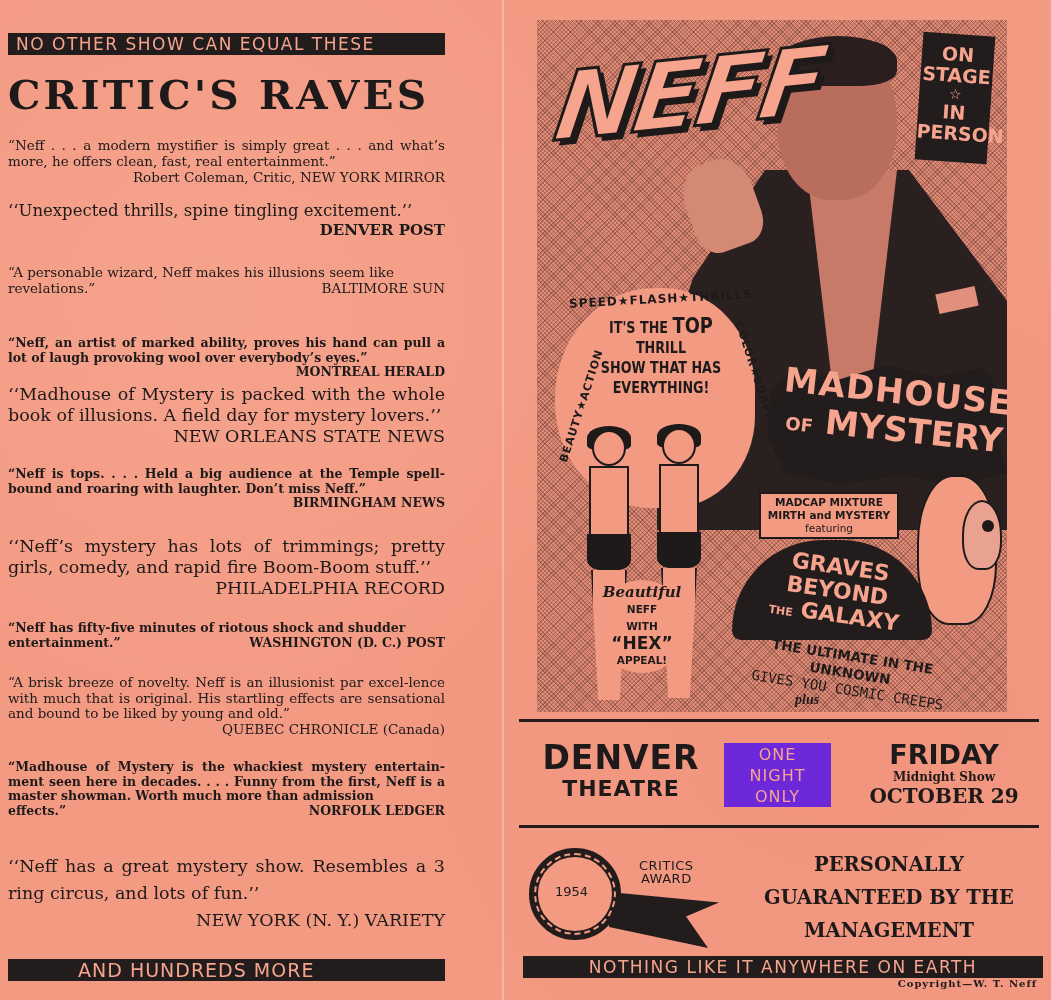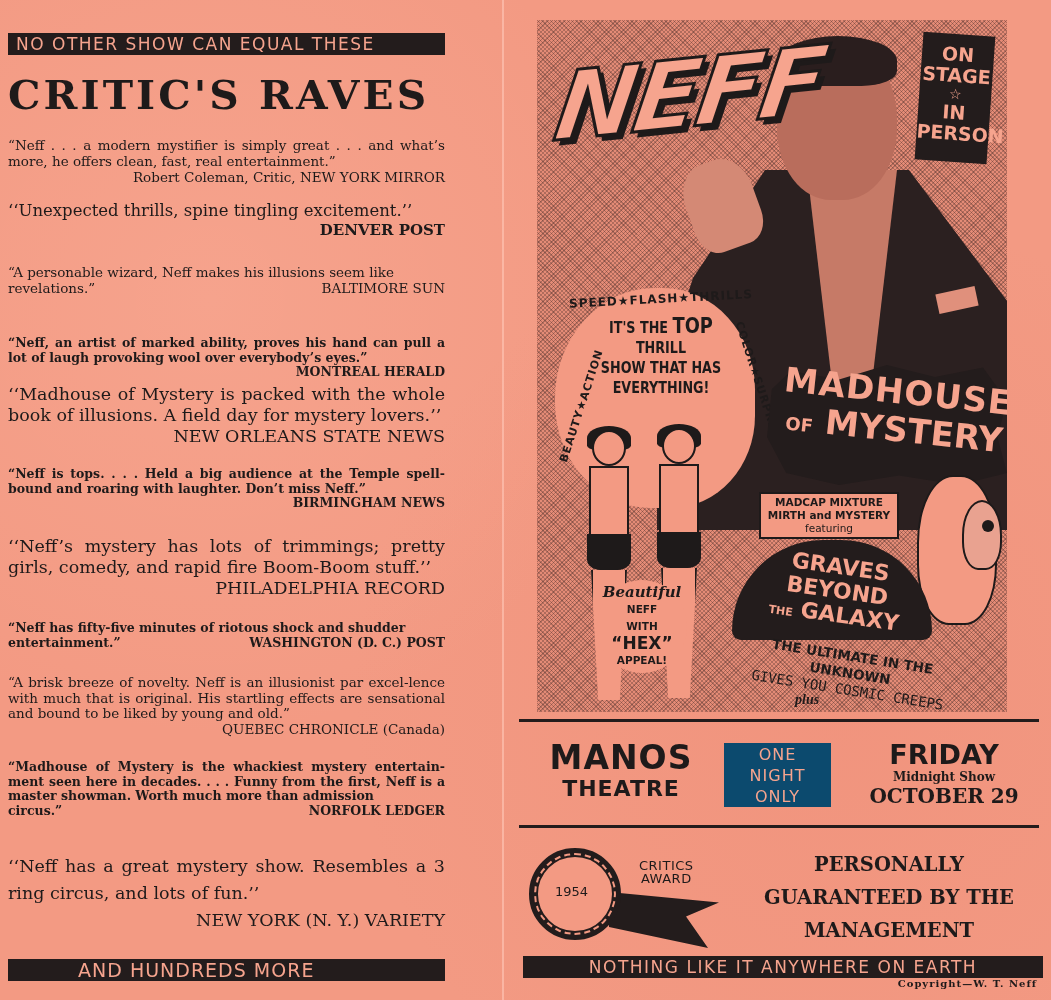--- a/index.html
+++ b/index.html
@@ -184,21 +184,21 @@
 
   .manos {
     position: absolute; left: 22px; top: 740px; width: 160px; text-align: center;
     font-family: "DejaVu Sans", sans-serif; font-weight: bold;
   }
   .manos .m1 { display: block; font-size: 33px; line-height: 36px; letter-spacing: 1px; }
   .manos .m2 { display: block; font-size: 22px; line-height: 26px; letter-spacing: 1px; }
 
   .one-night {
     position: absolute; left: 205px; top: 743px; width: 107px; height: 64px;
-    background: #0c4a6e; color: #f6a48e;
+    background: #6d28d9; color: #f6a48e;
     font-family: "DejaVu Sans", sans-serif; font-size: 16px; line-height: 21px;
     text-align: center; letter-spacing: 1px; padding-top: 1px;
   }
   .one-night span { display: block; }
 
   .friday {
     position: absolute; left: 345px; top: 740px; width: 160px; text-align: center;
   }
   .friday .f1 { display: block; font-family: "DejaVu Sans", sans-serif; font-weight: bold;
     font-size: 27px; line-height: 30px; }
@@ -290,21 +290,21 @@
   </div>
 
   <div class="quote" style="top:675px;font-size:13.5px;line-height:15.5px">
     <span class="q">“A brisk breeze of novelty.  Neff is an illusionist par excel-lence with much that is original.  His startling effects are sensational and bound to be liked by young and old.”</span>
     <span class="src">QUEBEC CHRONICLE (Canada)</span>
   </div>
 
   <div class="quote sm b" style="top:760px">
     <span class="q">“Madhouse of Mystery is the whackiest mystery entertain-ment seen here in decades. . . .  Funny from the first, Neff is a master showman.  Worth much more than admission</span>
     <span class="q-inline">
-      <span>circus.”</span>
+      <span>effects.”</span>
       <span>NORFOLK LEDGER</span>
     </span>
   </div>
 
   <div class="quote lg" style="top:853px;line-height:27px">
     <span class="q">‘‘Neff has a great mystery show. Resembles a 3 ring circus, and lots of fun.’’</span>
     <span class="src">NEW YORK (N. Y.) VARIETY</span>
   </div>
 
   <div class="bar bottom-bar">AND HUNDREDS MORE</div>
@@ -389,21 +389,21 @@
       <span style="display:block">THE ULTIMATE IN THE UNKNOWN</span>
       <span class="creeps" style="display:block">GIVES YOU COSMIC CREEPS</span>
     </div>
     <div class="plus">plus</div>
 
   </div>
 
   <div class="rule r1"></div>
 
   <div class="manos">
-    <span class="m1">MANOS</span>
+    <span class="m1">DENVER</span>
     <span class="m2">THEATRE</span>
   </div>
   <div class="one-night">
     <span>ONE</span>
     <span>NIGHT</span>
     <span>ONLY</span>
   </div>
   <div class="friday">
     <span class="f1">FRIDAY</span>
     <span class="f2">Midnight  Show</span>

